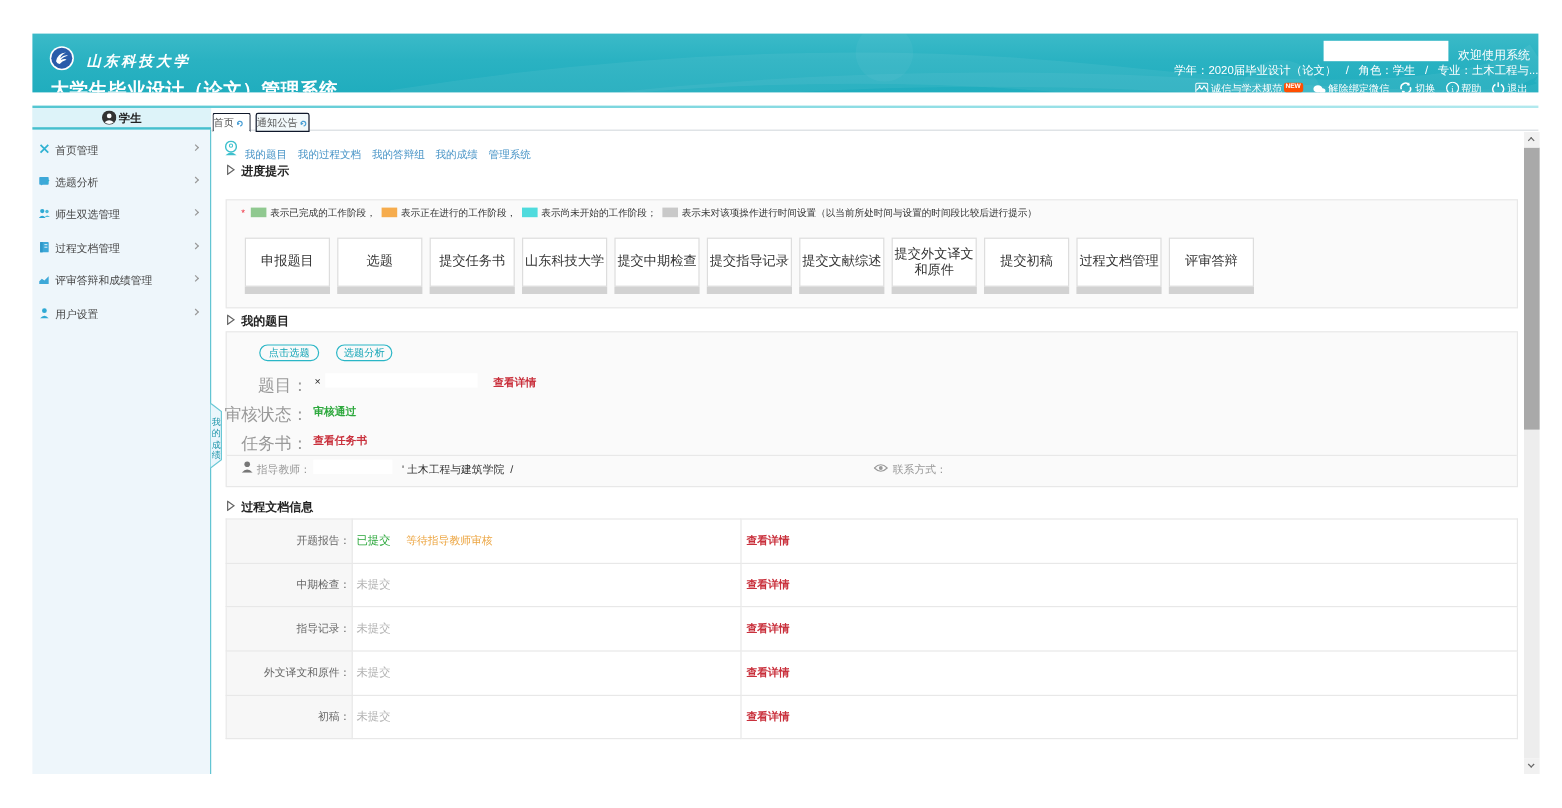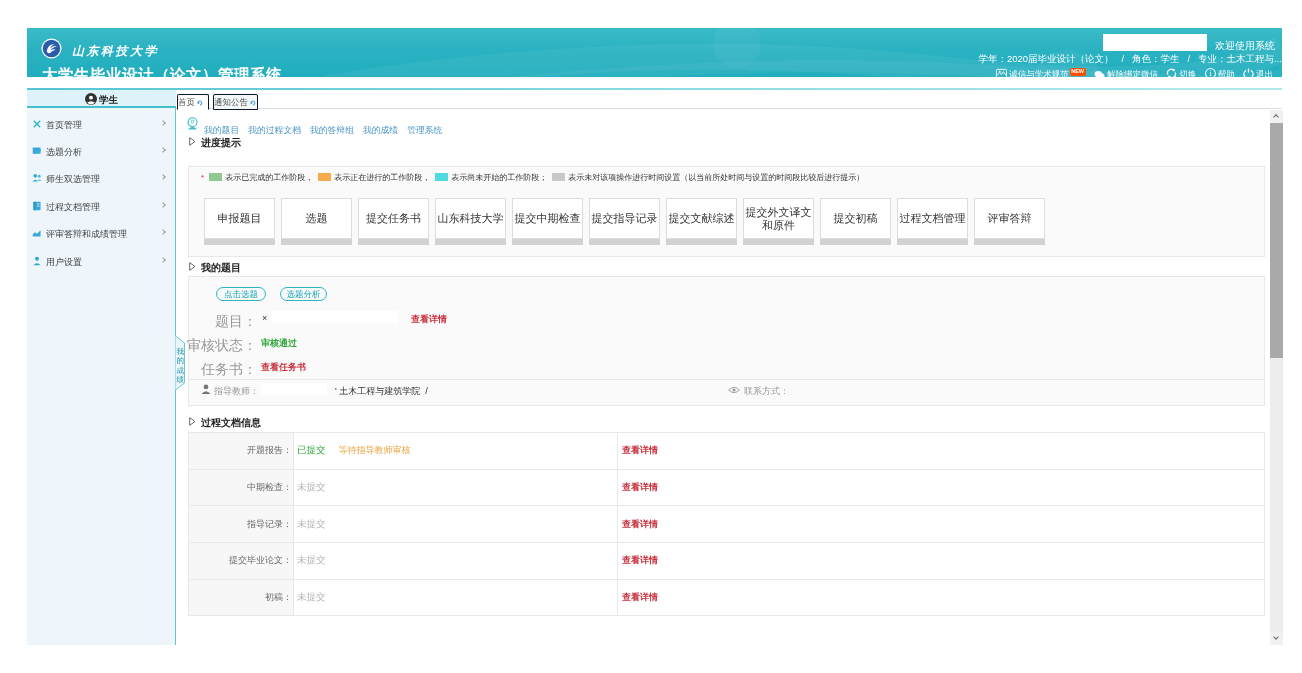--- a/index.html
+++ b/index.html
@@ -290,21 +290,21 @@
         <td class="c1">中期检查：</td>
         <td class="c2"><span class="gray" style="font-size:9.5px">未提交</span></td>
         <td class="c3"><span class="red" style="font-weight:bold">查看详情</span></td>
       </tr>
 <tr>
         <td class="c1">指导记录：</td>
         <td class="c2"><span class="gray" style="font-size:9.5px">未提交</span></td>
         <td class="c3"><span class="red" style="font-weight:bold">查看详情</span></td>
       </tr>
 <tr>
-        <td class="c1">提交毕业论文：</td>
+        <td class="c1">外文译文和原件：</td>
         <td class="c2"><span class="gray" style="font-size:9.5px">未提交</span></td>
         <td class="c3"><span class="red" style="font-weight:bold">查看详情</span></td>
       </tr>
 <tr>
         <td class="c1">初稿：</td>
         <td class="c2"><span class="gray" style="font-size:9.5px">未提交</span></td>
         <td class="c3"><span class="red" style="font-weight:bold">查看详情</span></td>
       </tr>
 </tbody>
   </table>

